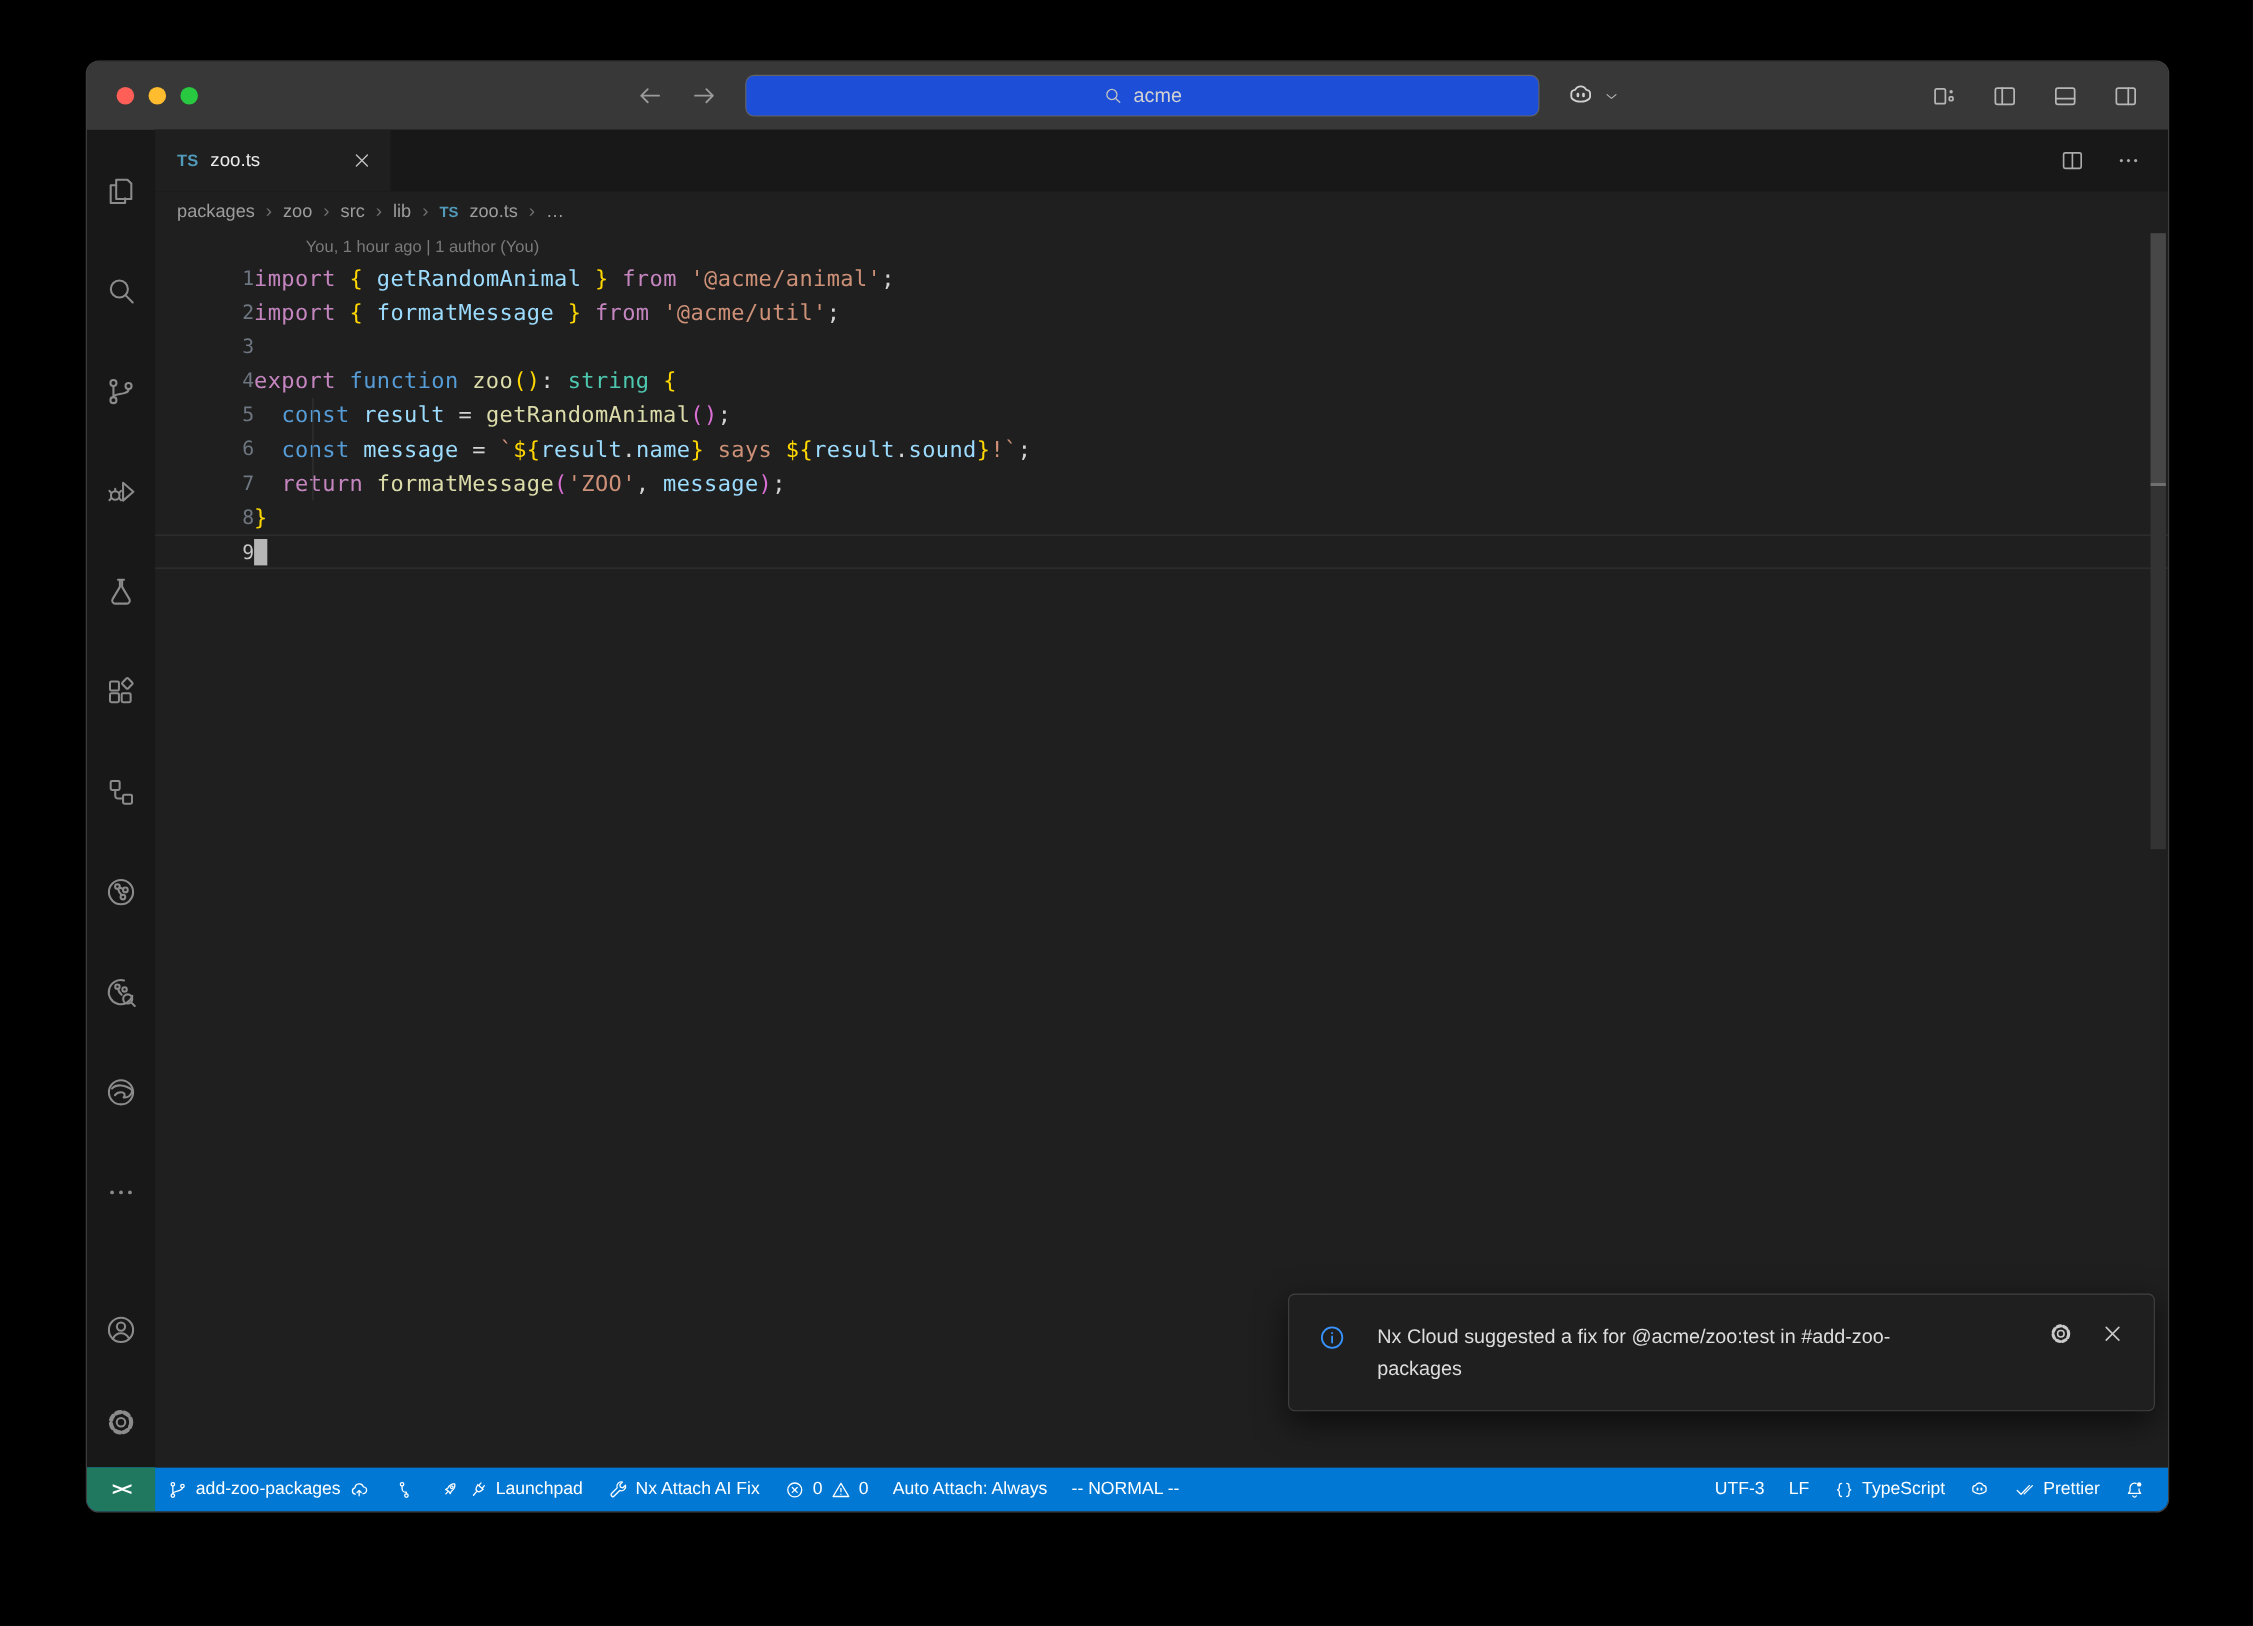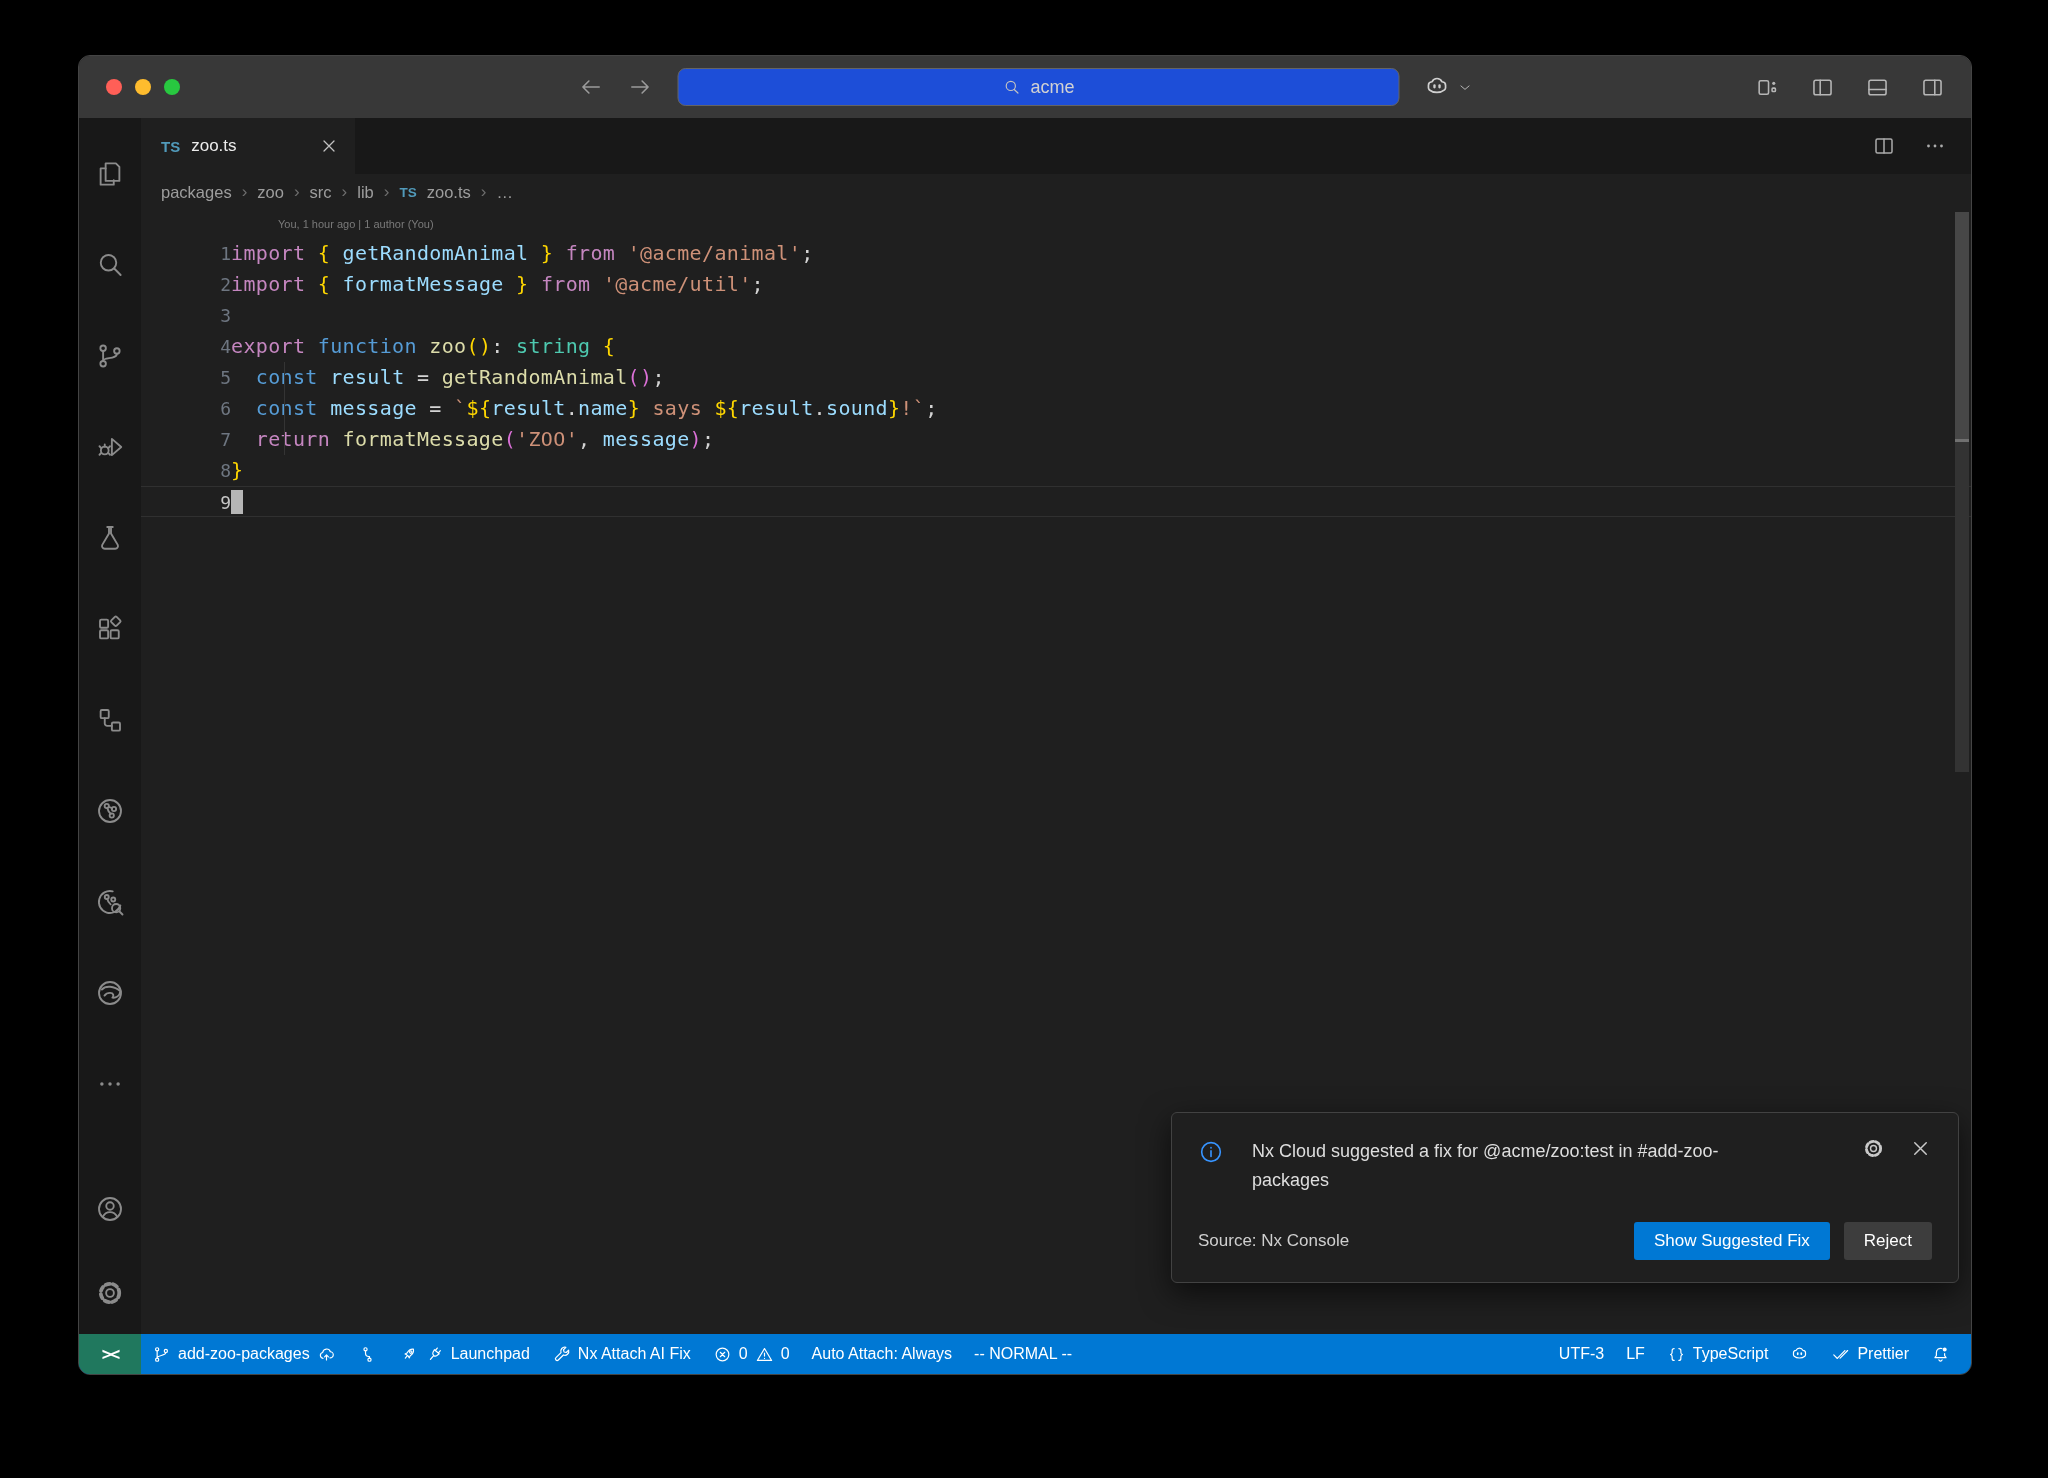--- a/index.html
+++ b/index.html
@@ -50,21 +50,21 @@
   .tab-actions{margin-left:auto;display:flex;align-items:center;gap:27px;margin-right:24px;color:#ababab}
   .tab-actions .ic{width:24px;height:24px}
 
   .breadcrumbs{height:36px;display:flex;align-items:center;padding-left:20px;gap:10px;
                color:#9d9d9d;font-size:16.5px;flex:0 0 auto}
   .bc-sep{color:#6e6e6e;font-size:17px}
   .bc-ts{color:var(--ts_badge,#519aba);font-weight:bold;font-size:13.5px}
 
   .code-area{flex:1;position:relative;font-family:"DejaVu Sans Mono",monospace;font-size:20px;overflow:hidden}
   .blame{height:28px;display:flex;align-items:center;padding-left:137px;color:#7a7a7a;
-         font-family:"Liberation Sans",sans-serif;font-size:11px}
+         font-family:"Liberation Sans",sans-serif;font-size:15px}
   .code-line{display:flex;height:31px;line-height:31px;box-sizing:border-box}
   .ln{width:90px;text-align:right;color:#6e7681;font-size:18px;flex:0 0 auto}
   .cd{white-space:pre;letter-spacing:.35px}
   .code-line.current{border-top:1px solid rgba(255,255,255,.08);border-bottom:1px solid rgba(255,255,255,.08)}
   .code-line.current .ln{color:#c6c6c6}
   .cursor-block{display:inline-block;width:12px;height:24px;background:#b6b6b6;vertical-align:middle;margin-top:-4px}
   .indent-guide{position:absolute;left:143px;top:152px;height:93px;border-left:1px solid #343434}
 
   .scrollbar{position:absolute;right:2px;top:2px;width:14px;bottom:0}
   .sb1{position:absolute;right:0;top:0;width:14px;height:227px;background:#474747}
@@ -353,27 +353,20 @@
                   <circle cx="12" cy="12" r="3.1"></circle>
                 </svg>
               </span>
             <span class="ic">
                 <svg viewBox="0 0 24 24" fill="none" stroke="currentColor" stroke-width="1.5" stroke-linecap="round" stroke-linejoin="round">
                   <path d="M6 6l12 12M18 6 6 18"></path>
                 </svg>
               </span>
           </div>
         </div>
-        <div class="toast-row2">
-          <span class="toast-src">Source: Nx Console</span>
-          <div class="toast-btns">
-            <button class="btn primary">Show Suggested Fix</button>
-            <button class="btn secondary">Reject</button>
-          </div>
-        </div>
       </div>
     </div>
   </div>
 
   <div class="statusbar">
     <div class="remote">
       <span class="ic" style="width:auto;height:auto"><span class="remote-glyph">&gt;&lt;</span></span>
     </div>
     <div class="sb-group">
         <div class="sb-item">

